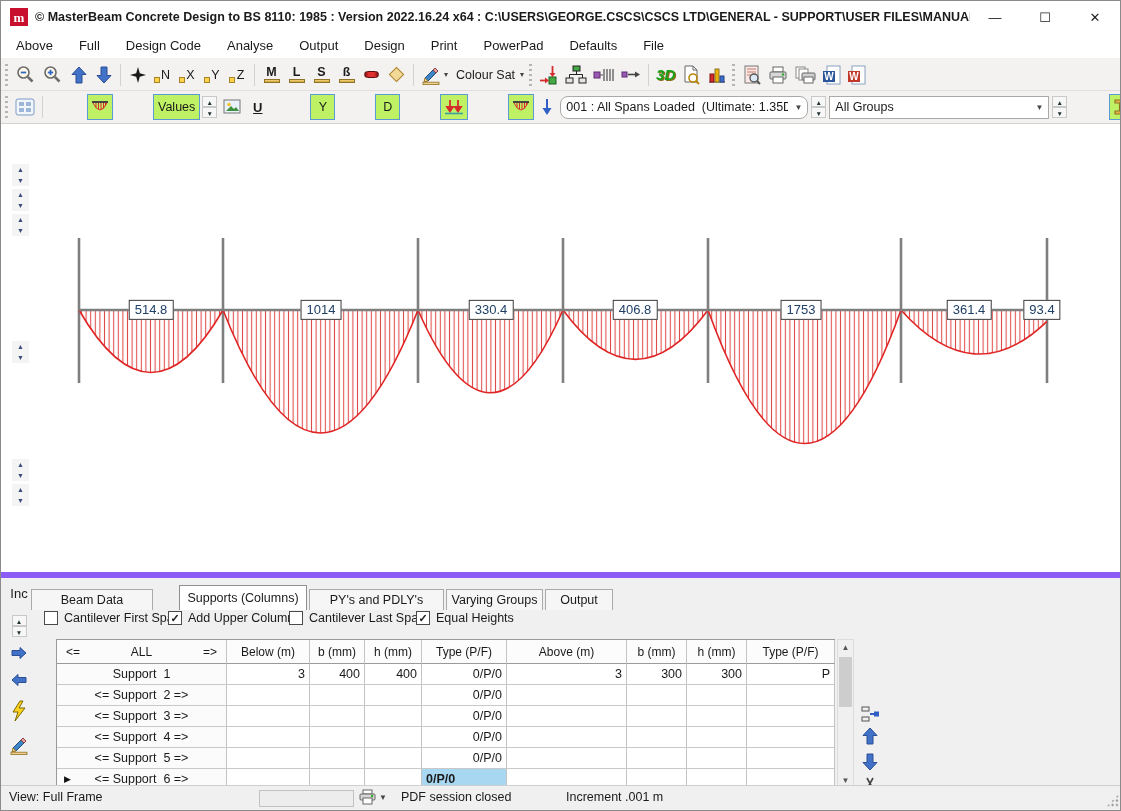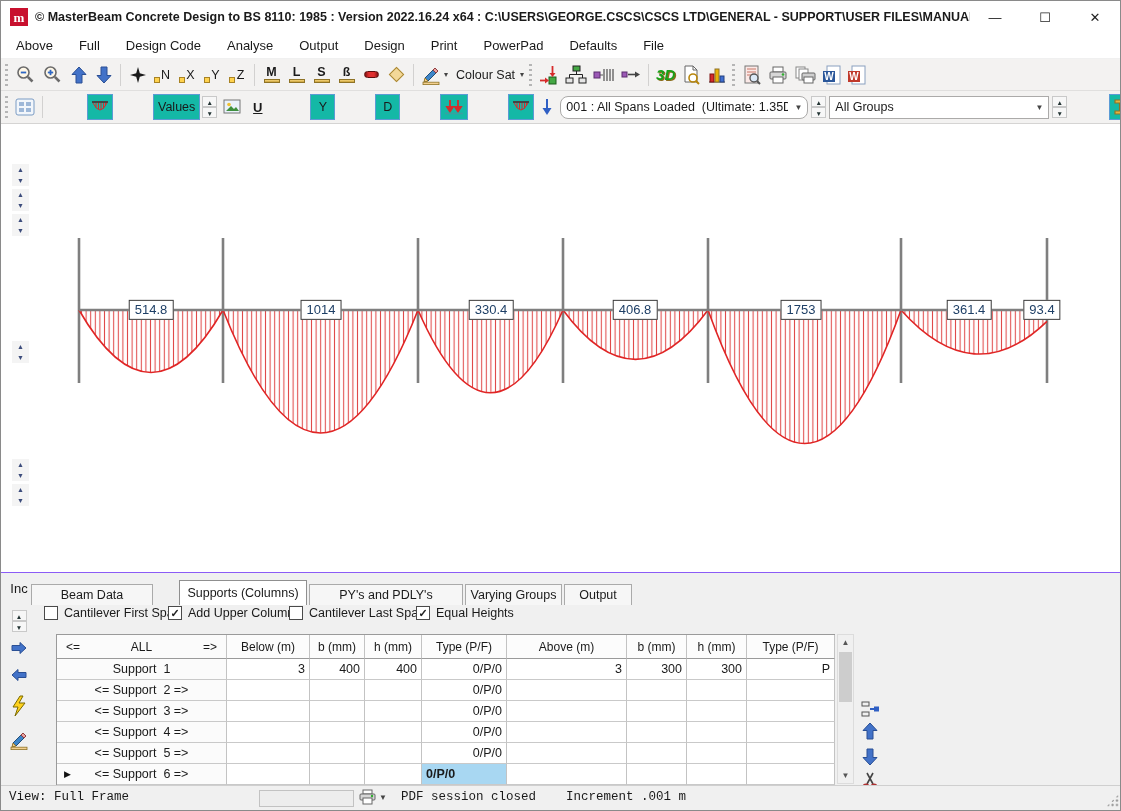--- a/index.html
+++ b/index.html
@@ -14,21 +14,21 @@
   .win-ctrls{display:flex;height:32px;flex:0 0 auto;}
   .win-ctrl{width:50px;display:flex;align-items:center;justify-content:center;font-size:13px;color:#222;}
   
   .menubar{height:26px;display:flex;align-items:center;background:#fff;padding-left:2px;border-bottom:1px solid #f0f0f0;}
   .menu-item{padding:0 13px;font-size:13px;height:22px;line-height:22px;}
   
   .toolbar{height:32px;background:#f3f2f1;display:flex;align-items:center;border-bottom:1px solid #e0dfde;padding-left:2px;}
   .toolbar.tb2{height:33px;border-bottom:1px solid #d5d4d3;}
   .tb-btn{height:26px;min-width:25px;padding:0 2px;display:inline-flex;align-items:center;justify-content:center;
     border:1px solid transparent;position:relative;flex:0 0 auto;}
-  .tb-btn.boxed{border:1px solid #5b9bd5;background:#14b8a6;margin-left:40px;}
+  .tb-btn.boxed{border:1px solid #5b9bd5;background:#bef264;margin-left:40px;}
   .tb-sep{width:1px;height:22px;background:#d2d1d0;margin:0 4px;flex:0 0 auto;}
   .tb-grip{width:3px;height:22px;margin:0 4px 0 2px;flex:0 0 auto;
     background-image:repeating-linear-gradient(to bottom,#b5b5b5 0 2px,transparent 2px 5px);}
   .tb-label{font-size:12.5px;color:#1a1a1a;padding:0 2px;}
   .caret{font-size:8px;color:#444;margin-left:3px;}
   .sq{position:absolute;left:3px;bottom:4px;width:6px;height:6px;background:#ffd24d;border:1px solid #a88324;}
   .sqL{font-size:12.5px;color:#1a1a1a;margin-left:6px;}
   .barL{display:flex;flex-direction:column;align-items:center;font-size:12.5px;font-weight:600;color:#1a1a1a;line-height:1;}
   .barL i{width:16px;height:4px;background:linear-gradient(#f7d57c,#c9a23c);border:1px solid #8f7326;margin-top:1px;}
   .capsule{width:15px;height:7px;border-radius:3.5px;border:1px solid #5e0d0d;
@@ -46,21 +46,21 @@
   .combo-text{font-size:12.5px;white-space:pre;overflow:hidden;}
   .combo-arrow{font-size:8px;color:#444;margin-left:6px;}
   
   .chart-area{position:absolute;top:124px;left:0;width:1121px;height:447px;background:#fff;}
   .chart-area svg{position:absolute;top:0;left:0;}
   .moment-label{position:absolute;transform:translate(-50%,-50%);background:#fff;border:1.6px solid #3a3a3a;
     color:#1e3f66;font-size:13px;padding:2px 5px;line-height:1.1;white-space:nowrap;}
   .mini-spin{position:absolute;left:11px;width:17px;display:flex;flex-direction:column;}
   .mini-spin span{height:11px;font-size:7px;line-height:11px;text-align:center;color:#3c4c7c;background:#f4f4f4;}
   
-  .bottom-panel{position:absolute;top:571px;left:0;width:1121px;height:215px;background:#f0f0f0;border-top:1px solid #8b5cf6;}
+  .bottom-panel{position:absolute;top:571px;left:0;width:1121px;height:215px;background:#f0f0f0;border-top:6px solid #8b5cf6;}
   .inc-rail{position:absolute;left:0;top:0;width:36px;height:100%;display:flex;flex-direction:column;align-items:center;}
   .inc-label{font-size:13px;margin-top:8px;}
   .rail-icon{margin-top:9px;}
   .tabs{position:absolute;left:30px;top:7px;display:flex;align-items:flex-end;height:25px;}
   .tab{border:1px solid #aaa;border-bottom:none;background:#f6f6f6;height:21px;line-height:21px;
     font-size:12.5px;text-align:center;margin-right:2px;}
   .tab.active{background:#fff;height:25px;line-height:25px;border-color:#8f8f8f;}
   .cbrow{position:absolute;top:33px;left:0;width:100%;height:20px;}
   .cb-item{position:absolute;display:flex;align-items:center;font-size:12.5px;}
   .cb-box{width:14px;height:14px;border:1px solid #4a4a4a;background:#fff;margin-right:6px;
@@ -78,21 +78,21 @@
   .row-marker{position:absolute;left:7px;top:5px;font-size:9px;color:#111;}
   .vscroll{position:absolute;left:836px;top:61px;width:17px;height:150px;background:#f0f0f0;border:1px solid #dcdcdc;
     display:flex;flex-direction:column;justify-content:space-between;align-items:center;}
   .vs-arrow{font-size:8px;color:#555;height:15px;line-height:15px;}
   .vs-thumb{position:absolute;top:17px;left:1px;width:13px;height:50px;background:#cdcdcd;}
   .side-icons{position:absolute;left:856px;top:61px;width:26px;}
   .side-icon{position:absolute;left:0;width:26px;height:22px;display:flex;align-items:center;justify-content:center;}
   
   .statusbar{position:absolute;left:0;bottom:0;width:1121px;height:25px;background:#f0f0f0;border-top:1px solid #cfcfcf;
     font-size:12.5px;}
-  .sb-item{position:absolute;top:4px;white-space:pre;font-family:Liberation Mono, monospace;}
+  .sb-item{position:absolute;top:4px;white-space:pre;}
   .sb-field{position:absolute;left:258px;top:4px;width:95px;height:17px;background:#ededed;border:1px solid #c2c2c2;}
   .sb-printer{position:absolute;left:357px;top:3px;display:flex;align-items:center;}
   .grip-dots{position:absolute;right:3px;bottom:3px;width:13px;height:13px;
     background-image:radial-gradient(#9a9a9a 1.1px,transparent 1.3px);background-size:4.4px 4.4px;
     clip-path:polygon(100% 0,100% 100%,0 100%);}
 </style>
 </head>
 <body>
 
 <div class="window">
@@ -556,21 +556,21 @@
             <path d="M12 5 L14 3 L17 6 L15 8 Z" fill="#e8a2a2" stroke="#913d3d"></path>
             <path d="M4 13 L7 16 L3 17 Z" fill="#f3cf8e" stroke="#8f7326"></path>
             <rect x="2" y="17.2" width="16" height="2.4" fill="#f3cf8e" stroke="#8f7326" stroke-width="0.8"></rect>
           </svg>
       </div>
     </div>
 
     <div class="tabs">
         <div class="tab" style="width: 122px;">Beam Data</div>
         <div class="tab active" style="width: 128px; margin-left: 24px;">Supports (Columns)</div>
-        <div class="tab" style="width: 154px;">PY's and PDLY's</div>
+        <div class="tab" style="width: 135px;">PY's and PDLY's</div>
         <div class="tab" style="width: 97px;">Varying Groups</div>
         <div class="tab" style="width: 68px;">Output</div>
       </div>
     <div class="cbrow">
         <div class="cb-item" style="left: 43px;">
           <div class="cb-box"></div>
           <span>Cantilever First Span</span>
         </div>
         <div class="cb-item" style="left: 167px;">
           <div class="cb-box">✓</div>

